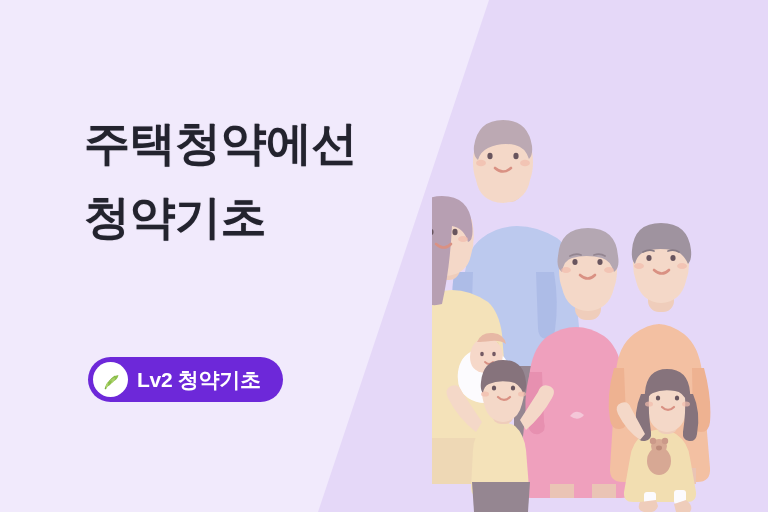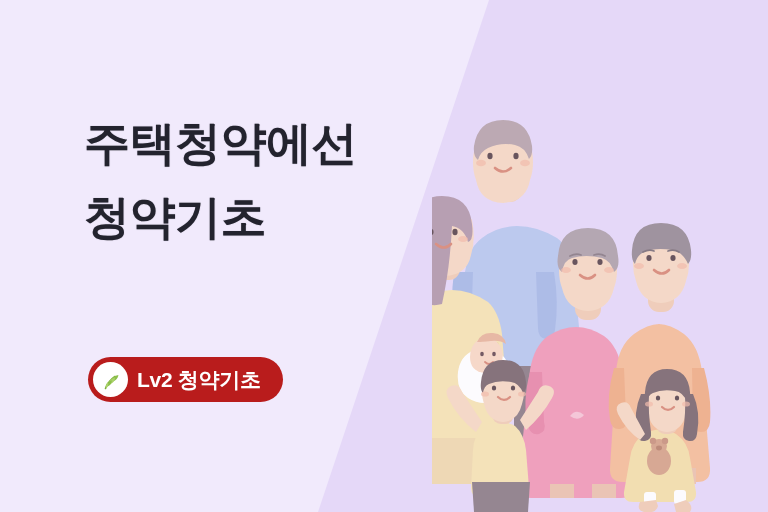--- a/index.html
+++ b/index.html
@@ -65,21 +65,21 @@
   .badge {
     position: absolute;
     left: 88px;
     top: 357px;
     height: 45px;
     display: flex;
     align-items: center;
     gap: 9px;
     padding: 0 22px 0 5px;
     border-radius: 999px;
-    background: #b91c1c;
+    background: #6d28d9;
     z-index: 5;
     box-sizing: border-box;
   }
   .badge-icon {
     width: 35px;
     height: 35px;
     border-radius: 50%;
     background: #FFFFFF;
     display: flex;
     align-items: center;

